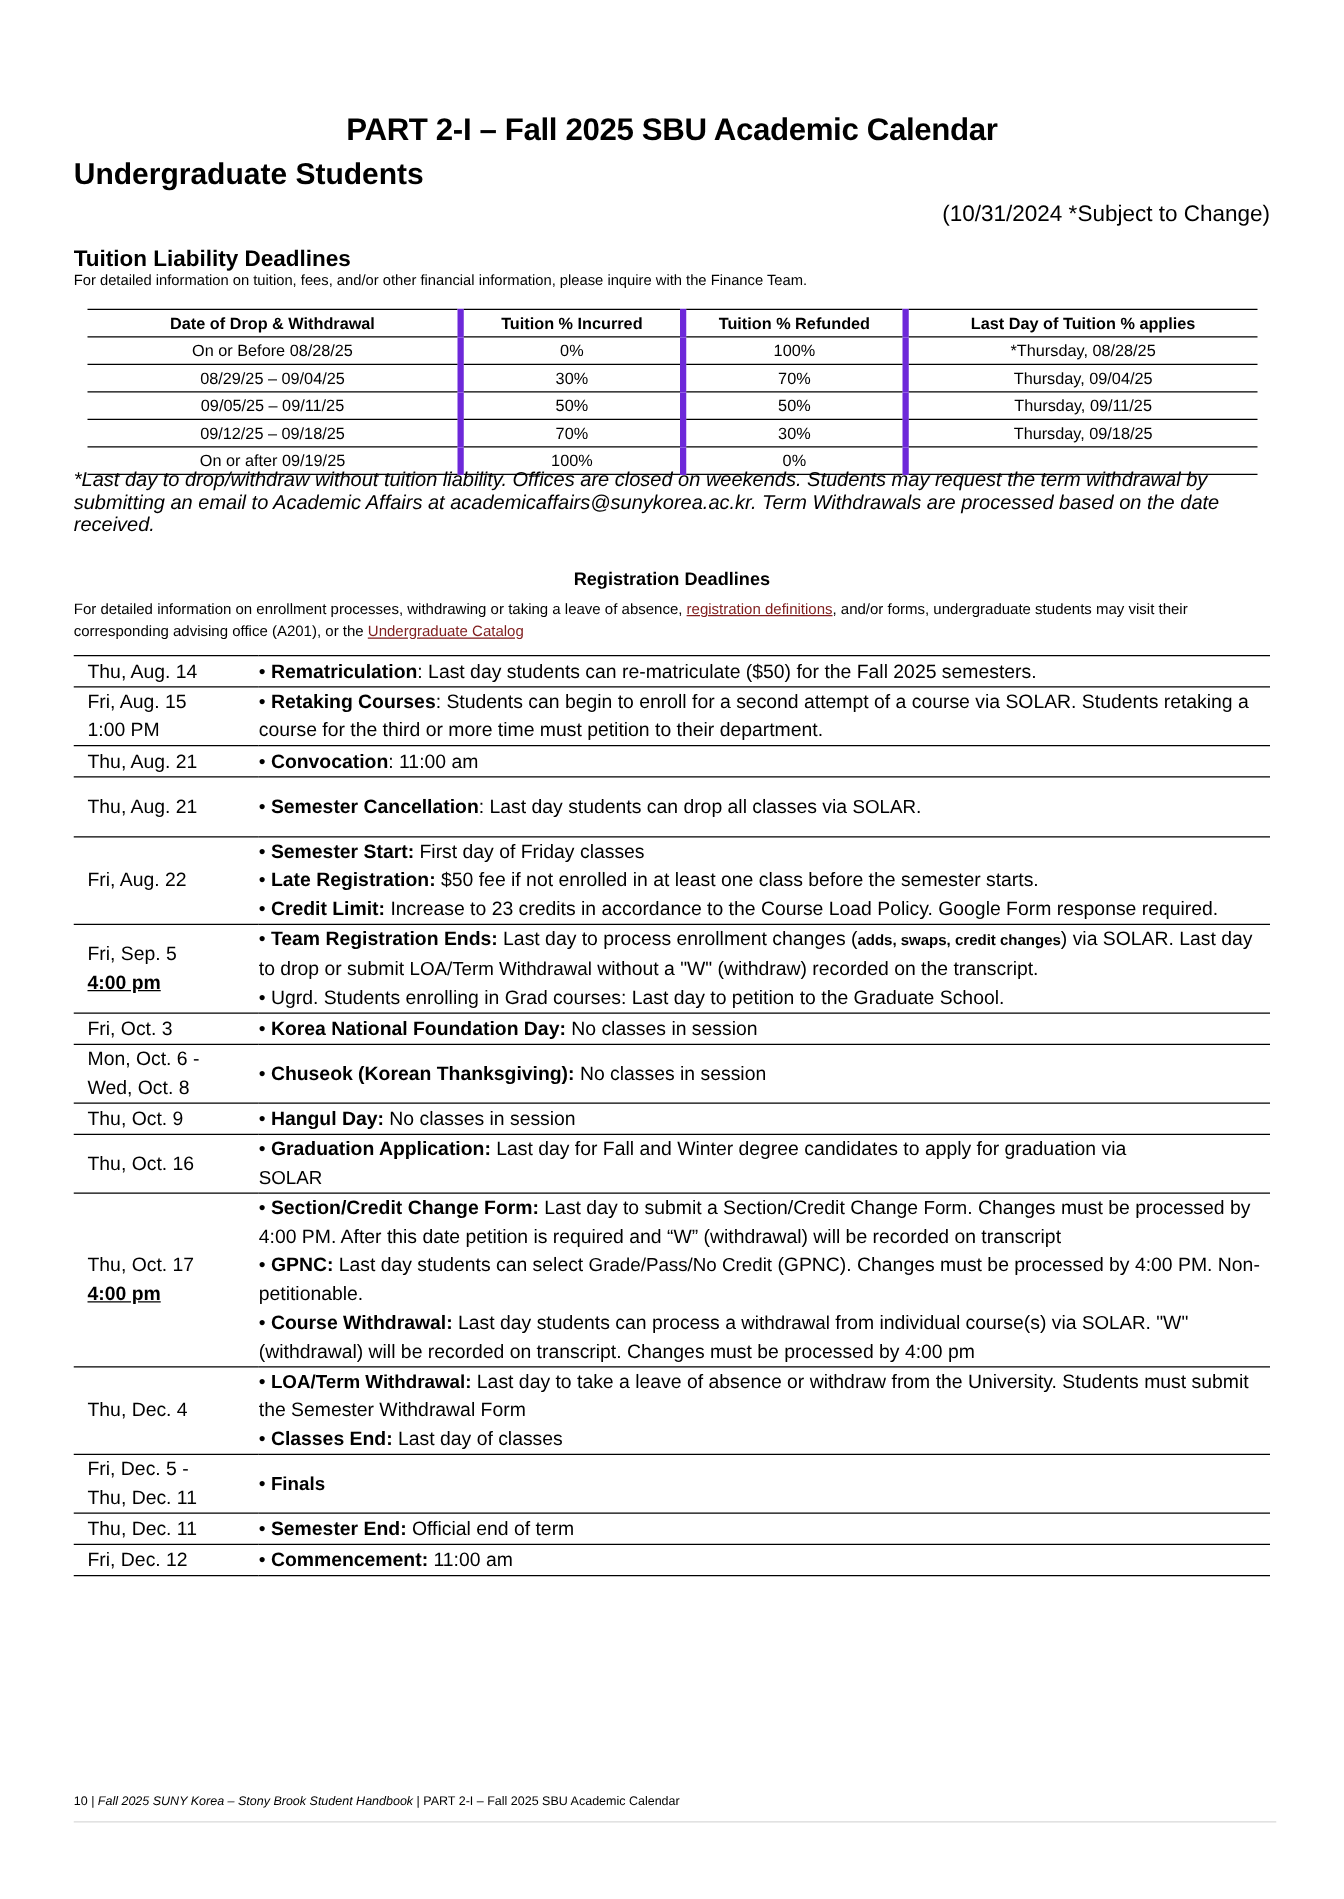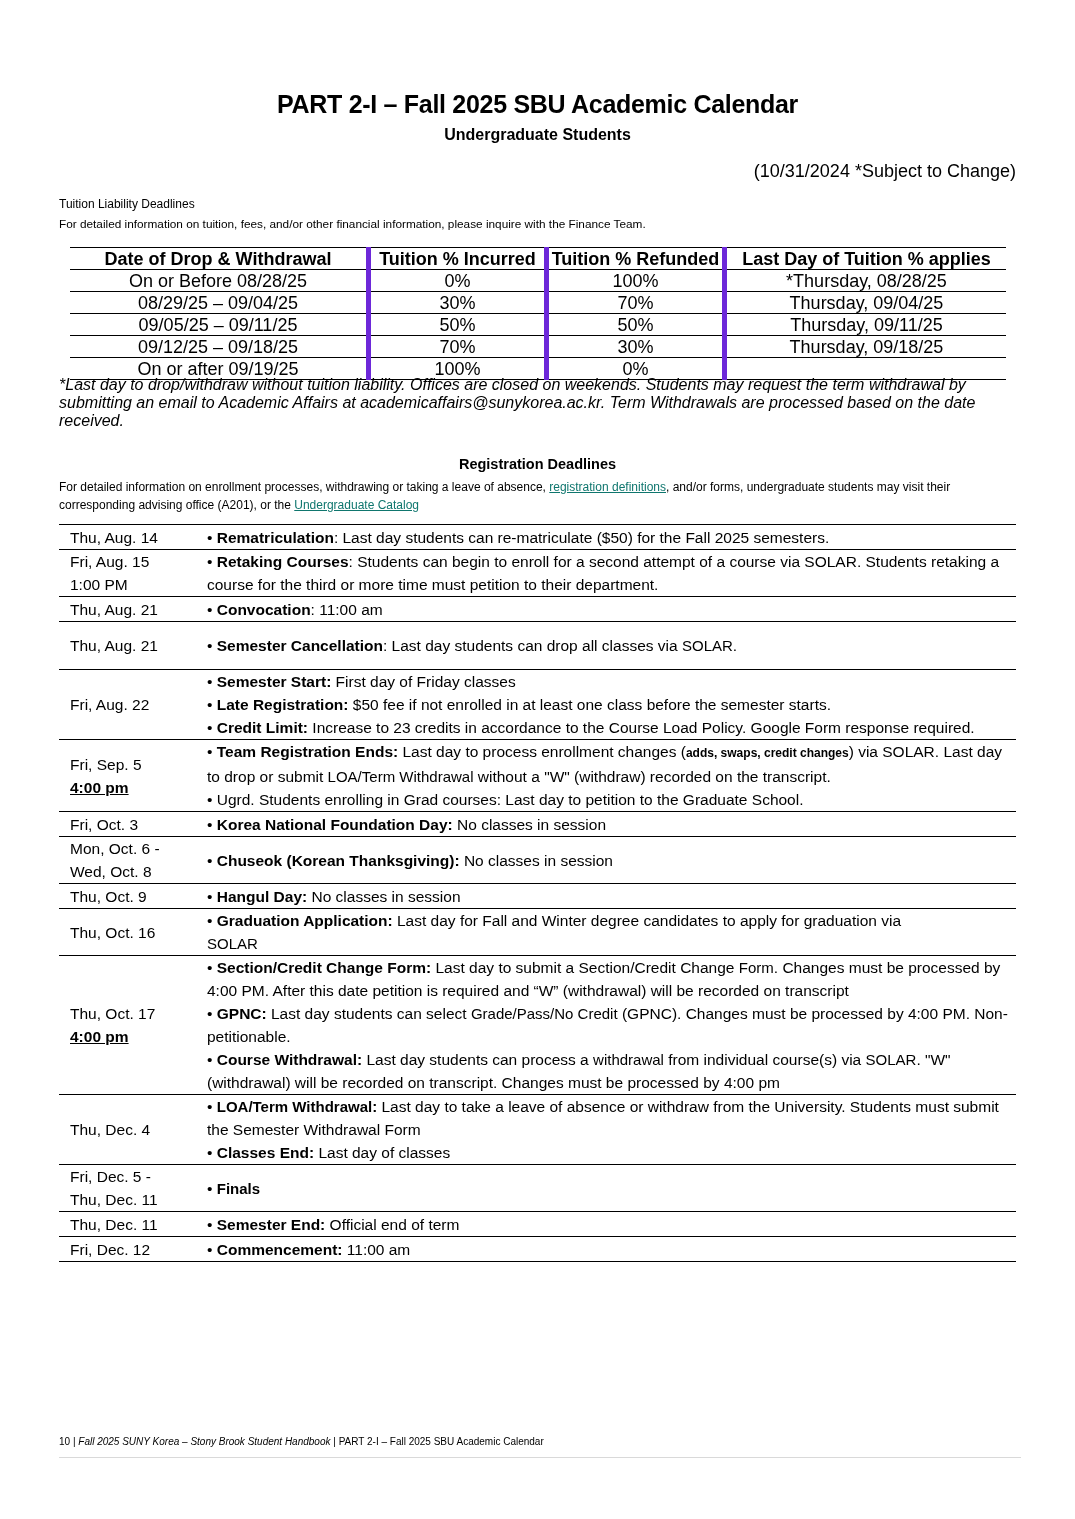--- a/index.html
+++ b/index.html
@@ -2,41 +2,41 @@
 <html><head>
 <meta charset="utf-8">
 <style>
   html, body { margin: 0; padding: 0; background: #ffffff; }
   body {
     width: 1075px; height: 1519px; position: relative; overflow: hidden;
     font-family: "Liberation Sans", sans-serif; color: #000;
   }
   .page { position: absolute; left: 59px; top: 0; width: 957px; }
   .title { position: absolute; left: 0; top: 90px; width: 957px; text-align: center; font-weight: bold; font-size: 25px; letter-spacing: -0.3px; }
-  .subtitle { position: absolute; left: 0; top: 126px; width: 957px; text-align: center; font-weight: bold; font-size: 16px; }
+  .subtitle { position: absolute; left: 0; top: 126px; width: 957px; text-align: left; font-weight: bold; font-size: 24px; }
   .revised { position: absolute; left: 0; top: 161px; width: 957px; text-align: right; font-size: 18px; }
-  .sec-head { position: absolute; left: 0; top: 197px; font-weight: normal; font-size: 12px; }
+  .sec-head { position: absolute; left: 0; top: 197px; font-weight: bold; font-size: 18px; }
   .sec-desc { position: absolute; left: 0; top: 217px; font-size: 11.8px; }
 
   table.tuition {
     position: absolute; left: 11px; top: 247px; width: 936px;
-    border-collapse: collapse; font-size: 18px;
+    border-collapse: collapse; font-size: 13px;
   }
   table.tuition th, table.tuition td {
     text-align: center; padding: 0; height: 21px; line-height: 20px;
     border-top: 1px solid #000; border-bottom: 1px solid #000;
     border-left: 5px solid #6d28d9;
   }
   table.tuition th:first-child, table.tuition td:first-child { border-left: none; }
   table.tuition th { font-weight: bold; }
   .footnote { position: absolute; left: 0; top: 376px; width: 962px; font-size: 16px; font-style: italic; line-height: 18px; }
 
   .reg-head { position: absolute; left: 0; top: 456px; width: 957px; text-align: center; font-weight: bold; font-size: 14.5px; }
   .reg-desc { position: absolute; left: 0; top: 478px; width: 962px; font-size: 12px; line-height: 18px; }
-  .reg-desc a { color: #0f766e; text-decoration: underline; }
+  .reg-desc a { color: #7f1d1d; text-decoration: underline; }
 
   table.cal {
     position: absolute; left: 0; top: 524px; width: 957px;
     border-collapse: collapse; font-size: 15.5px;
   }
   table.cal td {
     border-top: 1.5px solid #000; border-bottom: 1.5px solid #000;
     padding: 0; vertical-align: middle; line-height: 23px; margin-top: 28px;
   }
   table.cal td.date { width: 137px; padding-left: 11px; }

